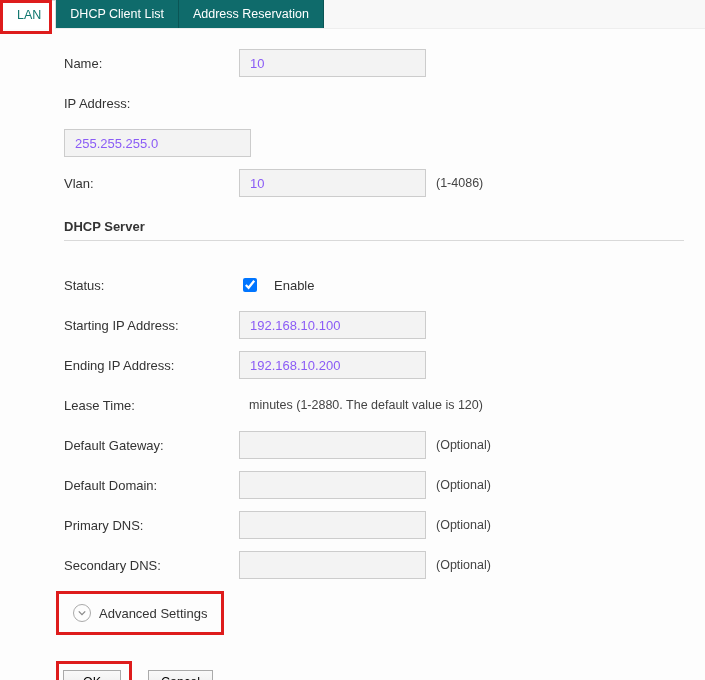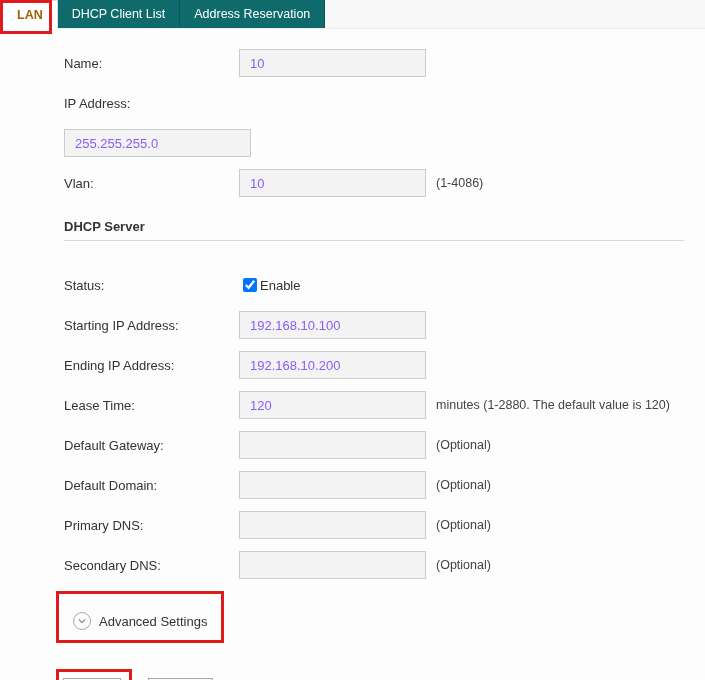--- a/index.html
+++ b/index.html
@@ -22,25 +22,25 @@
     padding: 0 14px;
     font-size: 12.5px;
     line-height: 28px;
     color: #fff;
     background: #0f6b6b;
     border-right: 1px solid #0a5555;
     cursor: pointer;
   }
   .tab.active {
     background: #fff;
-    color: #a16207;
+    color: #0f766e;
     border: 1px solid #ddd;
     border-bottom: 1px solid #fff;
     margin-bottom: -1px;
-    font-weight: bold;
+    font-weight: normal;
   }
   .hl-red-tab {
     position: absolute;
     left: 0px;
     top: 0px;
     width: 46px;
     height: 28px;
     border: 3px solid #de1c1c;
     pointer-events: none;
   }
@@ -78,21 +78,21 @@
     font-weight: bold;
     color: #333;
     border-bottom: 1px solid #d9d9d9;
     padding-bottom: 6px;
     margin: 22px 0 30px 0;
     width: 620px;
   }
   .cbwrap {
     display: flex;
     align-items: center;
-    gap: 0;
+    gap: 14px;
   }
   .cbwrap input[type=checkbox] {
     width: 14px;
     height: 14px;
   }
   .advwrap {
     display: inline-flex;
     align-items: center;
     gap: 8px;
     margin-top: 18px;
@@ -179,21 +179,20 @@
     <div class="row">
       <div class="label">Starting IP Address:</div>
       <input class="input" value="192.168.10.100" style="">
     </div>
     <div class="row">
       <div class="label">Ending IP Address:</div>
       <input class="input" value="192.168.10.200" style="">
     </div>
     <div class="row">
       <div class="label">Lease Time:</div>
-      <input class="input" value="120" style="">
       <div class="hint">minutes (1-2880. The default value is 120)</div>
     </div>
     <div class="row">
       <div class="label">Default Gateway:</div>
       <input class="input" value="" style="">
       <div class="hint">(Optional)</div>
     </div>
     <div class="row">
       <div class="label">Default Domain:</div>
       <input class="input" value="" style="">
@@ -205,21 +204,21 @@
       <div class="hint">(Optional)</div>
     </div>
     <div class="row">
       <div class="label">Secondary DNS:</div>
       <input class="input" value="" style="">
       <div class="hint">(Optional)</div>
     </div>
 
     <div style="margin-left:-8px;">
       <span class="hl-red">
-        <span class="advwrap" style="margin-top:8px;">
+        <span class="advwrap" style="margin-top:0;">
           <span class="advicon">
             <svg width="8" height="8" viewBox="0 0 10 10">
                 <path d="M1 3 L5 7 L9 3" fill="none" stroke="#888" stroke-width="1.6"></path>
               </svg>
           </span>
           <span>Advanced Settings</span>
         </span>
       </span>
     </div>
 

